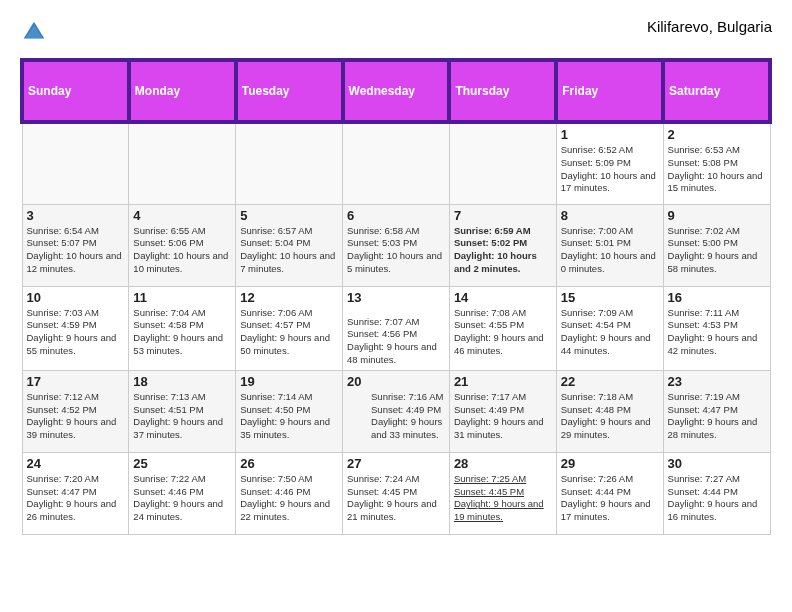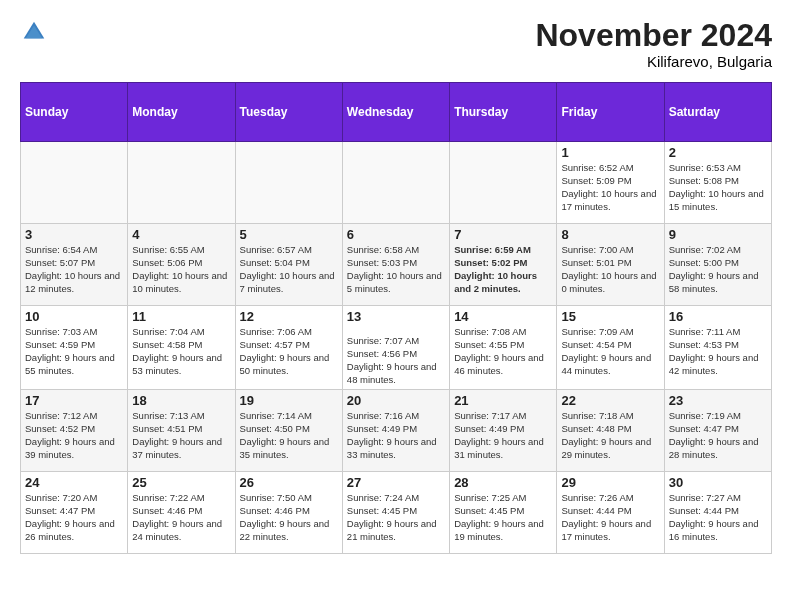--- a/index.html
+++ b/index.html
@@ -46,27 +46,27 @@
     .location {
       font-size: 15px;
       color: #000000;
     }
     table {
       width: 100%;
       border-collapse: collapse;
       table-layout: fixed;
     }
     thead th {
-      background-color: #6d28d9;
+      background-color: #d946ef;
       color: #fff;
       font-size: 12px;
       font-weight: bold;
       padding: 22px 4px;
       text-align: left;
-      border: 1px solid #4c1d95;
+      border: 4px solid #4c1d95;
     }
     tbody td {
       border: 1px solid #ccc;
       vertical-align: top;
       padding: 3px 4px;
       font-size: 10px;
       color: #222;
       height: 82px;
       background: #fff;
     }
@@ -94,21 +94,20 @@
 
 <div class="page">
   <div class="header">
     <div class="logo">
       <svg class="logo-icon" viewBox="0 0 30 30">
         <polygon points="15,4 26,22 4,22" fill="#3a7fc1"></polygon>
         <polygon points="15,8 24,22 6,22" fill="#5b9fd4" opacity="0.5"></polygon>
       </svg>
     </div>
     <div class="title-block">
-      <div class="month-title">November 2024</div>
       <div class="location">Kilifarevo, Bulgaria</div>
     </div>
   </div>
 
   <table>
     <thead>
       <tr>
         <th>Sunday</th>
         <th>Monday</th>
         <th>Tuesday</th>
@@ -240,21 +239,21 @@
 Daylight: 9 hours and 37 minutes.</div>
           </td>
           <td>
             <span class="day-num">19</span>
             <div class="cell-text" style="white-space: pre-line;">Sunrise: 7:14 AM
 Sunset: 4:50 PM
 Daylight: 9 hours and 35 minutes.</div>
           </td>
           <td>
             <span class="day-num">20</span>
-            <div class="cell-text" style="white-space: pre-line;">Sunrise: 7:16 AM
+            <div class="cell-text" style="white-space: pre-line; margin-left: 24px;">Sunrise: 7:16 AM
 Sunset: 4:49 PM
 Daylight: 9 hours and 33 minutes.</div>
           </td>
           <td>
             <span class="day-num">21</span>
             <div class="cell-text" style="white-space: pre-line;">Sunrise: 7:17 AM
 Sunset: 4:49 PM
 Daylight: 9 hours and 31 minutes.</div>
           </td>
           <td>
@@ -290,21 +289,21 @@
 Daylight: 9 hours and 22 minutes.</div>
           </td>
           <td>
             <span class="day-num">27</span>
             <div class="cell-text" style="white-space: pre-line;">Sunrise: 7:24 AM
 Sunset: 4:45 PM
 Daylight: 9 hours and 21 minutes.</div>
           </td>
           <td>
             <span class="day-num">28</span>
-            <div class="cell-text" style="white-space: pre-line;">Sunrise: 7:25 AM
+            <div class="cell-text" style="white-space: pre-line; text-decoration: underline;">Sunrise: 7:25 AM
 Sunset: 4:45 PM
 Daylight: 9 hours and 19 minutes.</div>
           </td>
           <td>
             <span class="day-num">29</span>
             <div class="cell-text" style="white-space: pre-line;">Sunrise: 7:26 AM
 Sunset: 4:44 PM
 Daylight: 9 hours and 17 minutes.</div>
           </td>
           <td>

